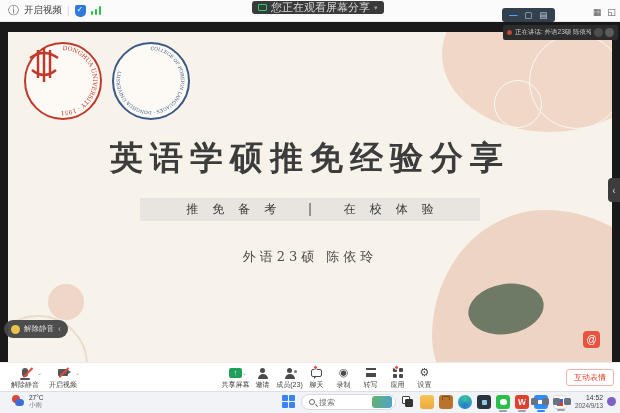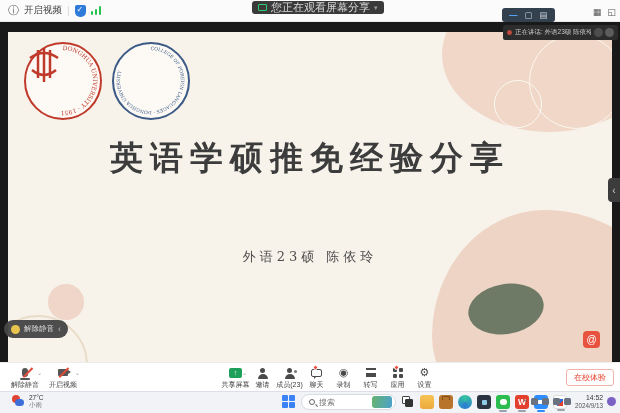--- a/index.html
+++ b/index.html
@@ -221,20 +221,23 @@
         <svg width="73" height="73" viewBox="0 0 73 73" style="position:absolute;left:0;top:0">
           <defs>
               <path id="c2" d="M36.5,6 a30.5,30.5 0 1,1 -0.01,0"></path>
             </defs>
           <text font-size="4.6" fill="#3b5a86" font-family="DejaVu Serif, serif"><textPath href="#c2">COLLEGE OF FOREIGN LANGUAGES · DONGHUA UNIVERSITY</textPath></text>
         </svg>
       </div>
     </div>
 
     <div class="slide-title">英语学硕推免经验分享</div>
+    <div class="subtitle-band">
+      <span class="subtitle-txt">推免备考 | 在校体验</span>
+    </div>
     <div class="presenter">外语23硕  陈依玲</div>
 
     <div class="red-at">@</div>
   </div>
 
   <div class="float-pill">
     <span class="smiley"></span>
     <span class="float-txt">解除静音</span>
     <span class="float-chev">‹</span>
   </div>
@@ -313,21 +316,21 @@
           </div>
         <div class="lbl">应用</div>
       </div>
       <div class="tool-item">
         <div class="ico">
             <span class="glyph-ico">⚙</span>
           </div>
         <div class="lbl">设置</div>
       </div>
     </div>
-    <div class="leave-btn">在校体验</div>
+    <div class="leave-btn">互动表情</div>
   </div>
 
   <div class="taskbar">
     <div class="weather">
       <span class="wx-ico">
           <span class="sun"></span>
           <span class="cloud"></span>
         </span>
       <span class="wx-txt">
         <span class="wx-temp">27°C</span>

